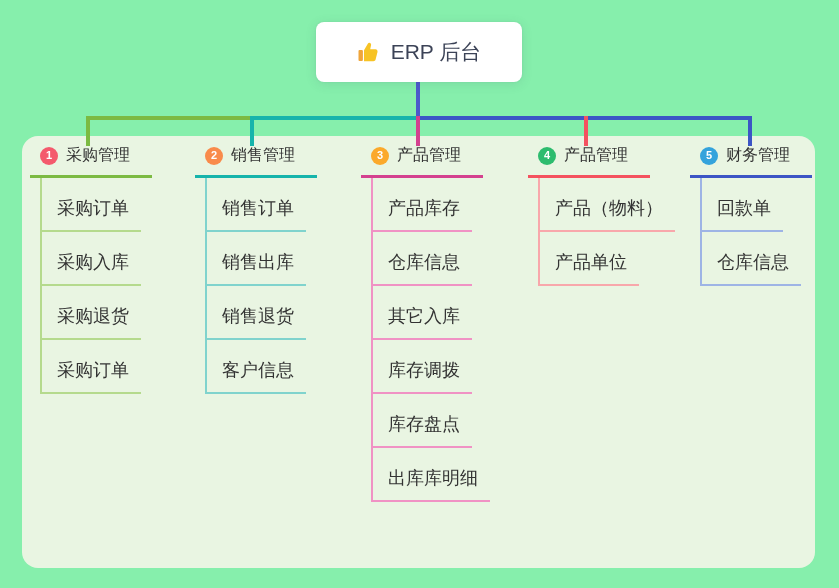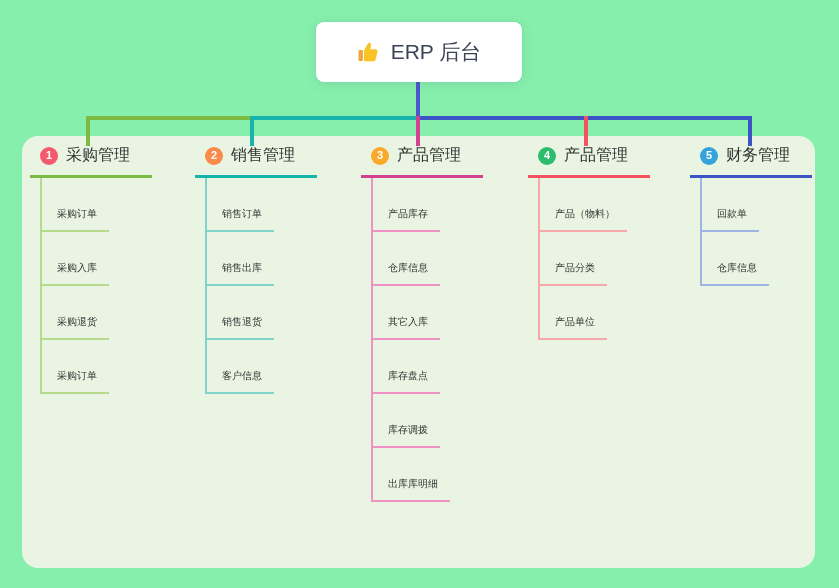--- a/index.html
+++ b/index.html
@@ -42,21 +42,21 @@
   }
   .children{
     margin-left:10px;
     border-left:2px solid var(--cl);
   }
   .child{height:54px;display:flex;align-items:flex-end;}
   .child-label{
     display:inline-block;white-space:nowrap;
     border-bottom:2px solid var(--cl);
     padding:0 12px 10px 15px;
-    font-size:10px;color:#333;line-height:1.2;
+    font-size:18px;color:#333;line-height:1.2;
   }
 </style>
 </head>
 <body>
 
 <div id="stage">
 
   <div class="panel"></div>
 
   <div id="connectors">
@@ -133,42 +133,39 @@
           <div class="child">
             <span class="child-label">产品库存</span>
           </div>
           <div class="child">
             <span class="child-label">仓库信息</span>
           </div>
           <div class="child">
             <span class="child-label">其它入库</span>
           </div>
           <div class="child">
-            <span class="child-label">库存盘点</span>
+            <span class="child-label">库存调拨</span>
           </div>
           <div class="child">
-            <span class="child-label">库存调拨</span>
+            <span class="child-label">库存盘点</span>
           </div>
           <div class="child">
             <span class="child-label">出库库明细</span>
           </div>
         </div>
   </div>
 
   <div class="branch" style="left: 528px; --c: #f4525f; --cl: #f8a7ab; --b: #2dbc6e;">
     <div class="branch-header">
       <span class="badge">4</span>
       <span class="branch-title">产品管理</span>
     </div>
     <div class="children">
           <div class="child">
             <span class="child-label">产品（物料）</span>
-          </div>
-          <div class="child">
-            <span class="child-label">产品分类</span>
           </div>
           <div class="child">
             <span class="child-label">产品单位</span>
           </div>
         </div>
   </div>
 
   <div class="branch" style="left: 690px; --c: #3c55c5; --cl: #9eb4e5; --b: #34a3dc;">
     <div class="branch-header">
       <span class="badge">5</span>

